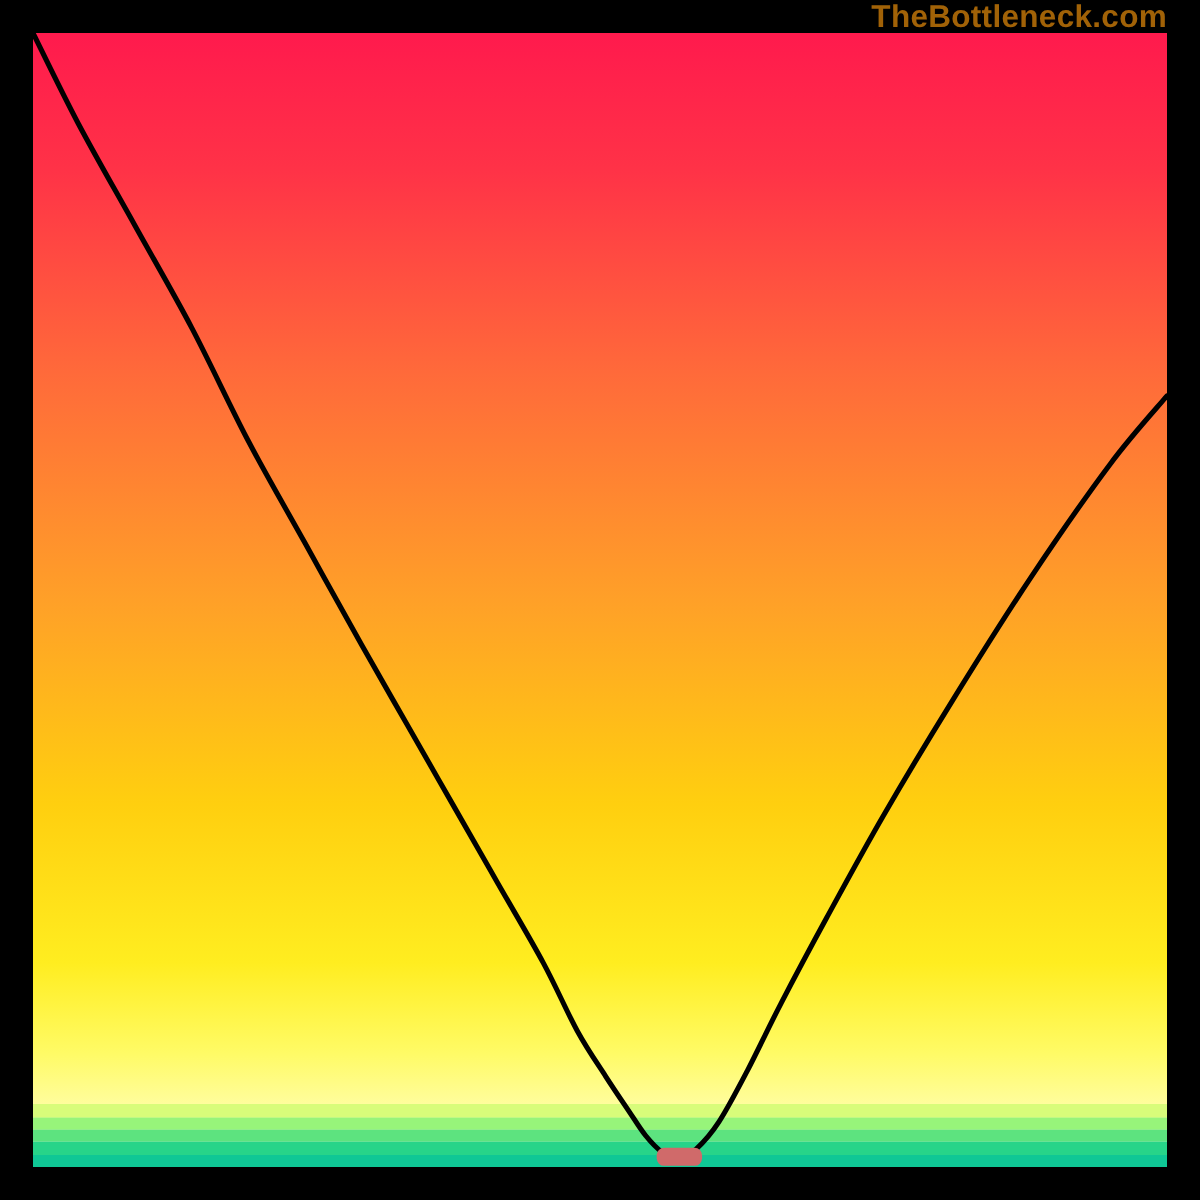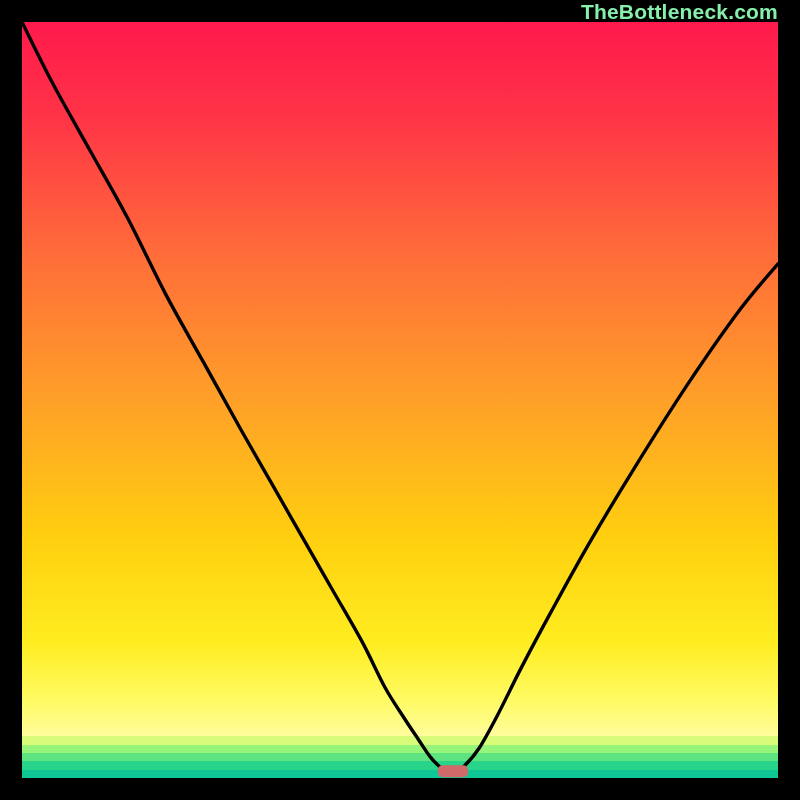--- a/index.html
+++ b/index.html
@@ -23,21 +23,21 @@
     width: 756px;
     height: 756px;
   }
   .watermark {
     position: absolute;
     top: 0px;
     right: 22px;
     font-family: Arial, Helvetica, sans-serif;
     font-size: 21px;
     font-weight: 600;
-    color: #86efac;
+    color: #a16207;
     letter-spacing: 0.2px;
     user-select: none;
   }
 </style>
 </head>
 <body>
 <div class="frame">
 
   <div class="watermark">
     <span>TheBottleneck.com</span>

